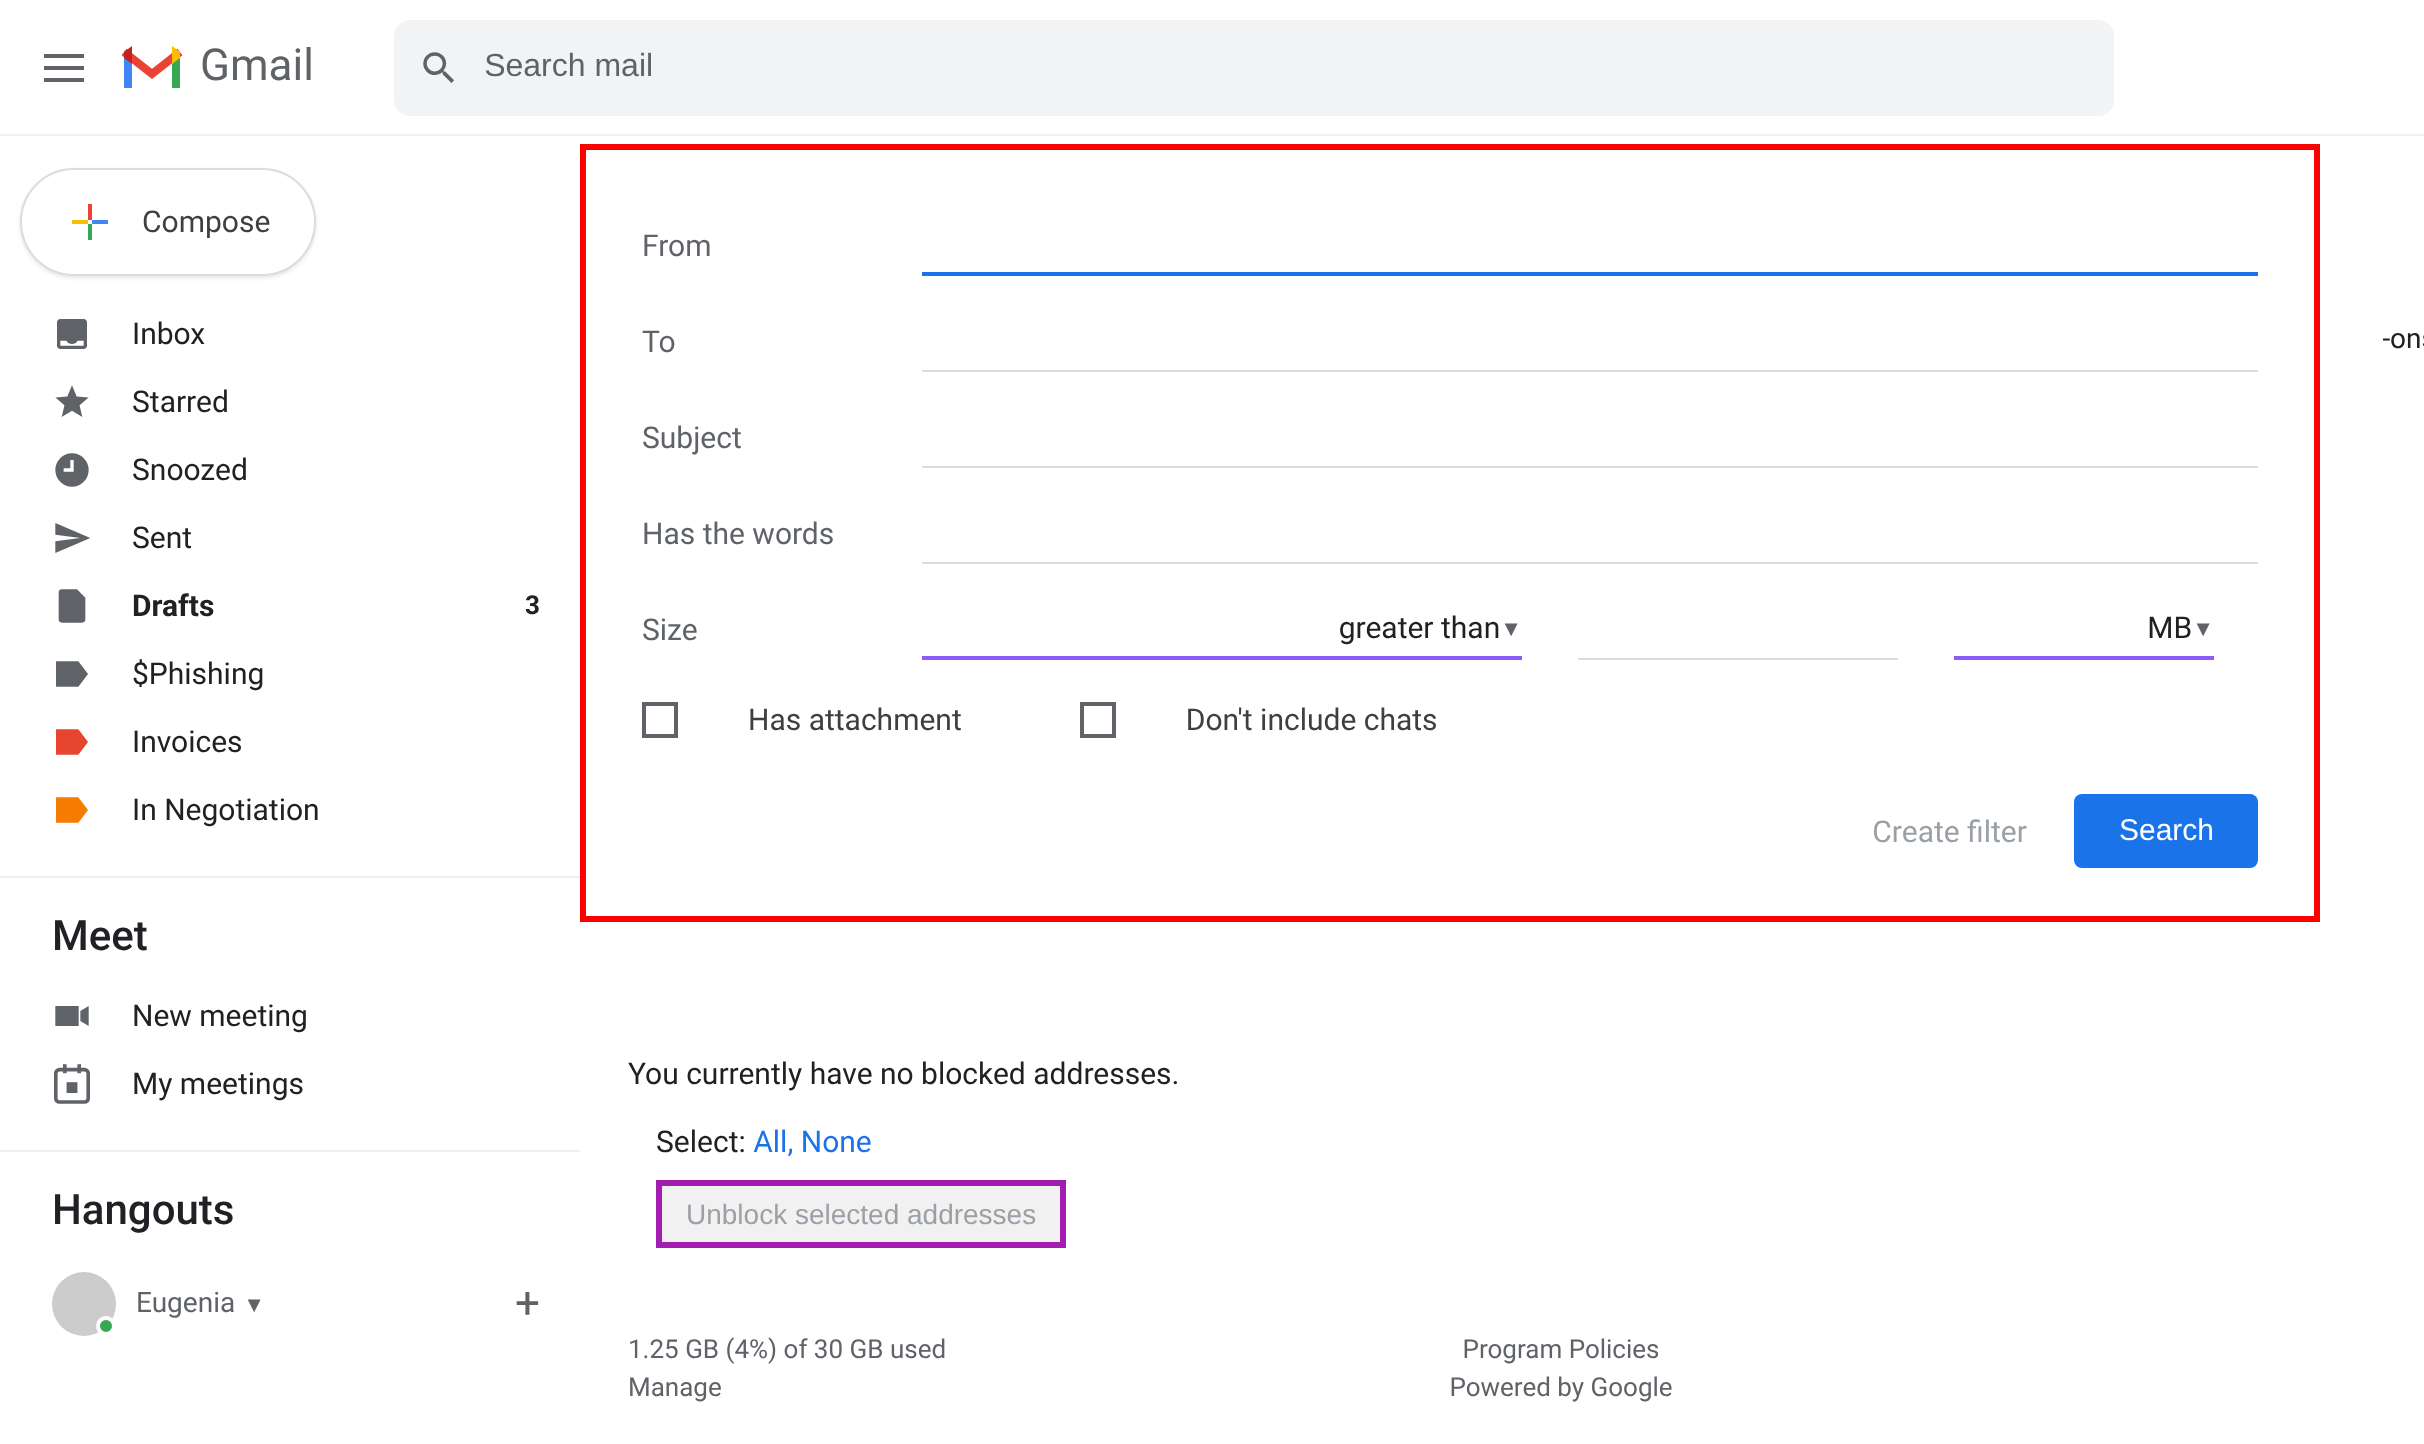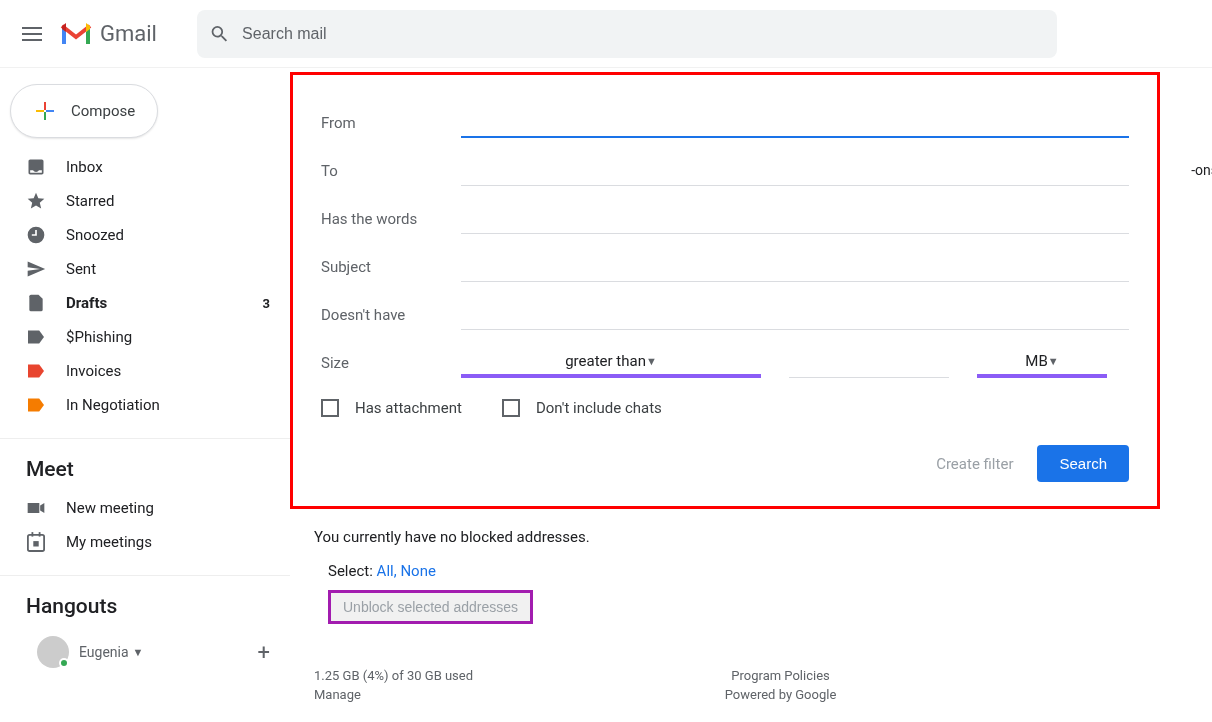--- a/index.html
+++ b/index.html
@@ -16,37 +16,37 @@
 .compose { display:inline-flex; align-items:center; background:#fff; border:1px solid #dadce0; border-radius: 28px; padding: 14px 22px; margin: 8px 0 12px 10px; box-shadow: 0 1px 2px rgba(0,0,0,0.1); cursor:pointer; }
 .compose span.lbl { font-size: 15px; margin-left: 14px; color:#3c4043; }
 .nav-item { display:flex; align-items:center; height: 34px; padding-left: 26px; cursor:pointer; border-top-right-radius: 18px; border-bottom-right-radius: 18px; color:#202124; }
 .nav-item .icon { width: 20px; height:20px; display:flex; align-items:center; justify-content:center; margin-right: 20px; }
 .nav-item .label { font-size: 15px; flex:1; }
 .nav-item .count { margin-right: 20px; font-size: 13px; color:#5f6368; }
 .nav-item.bold .label { font-weight: 700; }
 .nav-item.bold .count { font-weight: 700; color:#202124; }
 .section-divider { border-top: 1px solid #eee; margin: 16px 0 10px 0; }
 .section-title { font-size: 21px; font-weight: 500; padding: 8px 0 10px 26px; }
-.hangouts { display:flex; align-items:center; padding: 8px 20px 8px 37px; justify-content:space-between;text-align:right; }
+.hangouts { display:flex; align-items:center; padding: 8px 20px 8px 26px; justify-content:space-between;text-align:right; }
 .hangouts-left { display:flex; align-items:center; }
 .avatar { width: 32px; height: 32px; border-radius: 50%; background:#ccc; position:relative; }
 .presence-dot { position:absolute; bottom:0; right:0; width:10px; height:10px; background:#34a853; border:2px solid #fff; border-radius:50%; }
 .hangouts-name { margin-left: 10px; color:#5f6368; }
 .plus-icon { font-size: 22px; color:#5f6368; cursor:pointer; }
 .main { flex:1; position:relative; }
 .filter-panel { position:absolute; top: 4px; left: 0; width: 870px; border: 3px solid #ff0000; background:#fff; padding: 24px 28px 24px 28px; }
 .filter-row { display:flex; align-items:center; height: 48px; }
 .filter-label { width: 140px; color:#5f6368; font-size: 15px; }
 .filter-input { flex:1; border:none; border-bottom: 1px solid #dadce0; height: 30px; outline:none; font-size: 15px; }
 .filter-input.focused { border-bottom: 2px solid #1a73e8; }
 .size-row { display:flex; align-items:center; height: 48px; }
 .size-row .filter-label { width: 140px; }
-.dropdown { display:flex; align-items:center; justify-content:center; border-bottom: 4px solid #8b5cf6; height: 30px; font-size: 15px; color:#202124; cursor:pointer; }
+.dropdown { display:flex; align-items:center; justify-content:flex-end; border-bottom: 2px solid #8b5cf6; height: 30px; font-size: 15px; color:#202124; cursor:pointer; }
 .dropdown .arrow { color:#5f6368; font-size: 11px; }
-.checkbox-row { display:flex; align-items:center; margin-top: 12px; }
+.checkbox-row { display:flex; align-items:center; margin-top: 12px; gap: 19px; }
 .checkbox { width: 18px; height: 18px; border: 2px solid #5f6368; margin-right: 16px; cursor:pointer; }
 .checkbox-label { font-size: 15px; color:#3c4043; margin-right: 40px; }
 .filter-actions { display:flex; justify-content:flex-end; align-items:center; margin-top: 28px; gap: 24px; }
 .create-filter { color:#9aa0a6; font-size: 15px; }
 .search-btn { background:#1a73e8; color:#fff; border:none; border-radius: 4px; padding: 10px 22px; font-size: 15px; cursor:pointer; }
 .below-panel { padding: 20px 24px; margin-top: 440px; }
 .below-panel p { font-size: 15px; color:#202124; margin-bottom: 16px; }
 .select-line { margin-left: 14px; font-size: 15px; margin-bottom: 10px; }
 .select-line a { color:#1a73e8; text-decoration:none; cursor:pointer; }
 .unblock-btn { margin-left: 14px; border:3px solid #a21caf; background:#f1f1f1; color:#9aa0a6; padding: 6px 12px; font-size: 14px; }
@@ -205,29 +205,25 @@
     <div class="filter-panel">
       <div class="filter-row">
         <div class="filter-label">From</div>
         <input class="filter-input focused" style="">
       </div>
       <div class="filter-row">
         <div class="filter-label">To</div>
         <input class="filter-input" style="">
       </div>
       <div class="filter-row">
-        <div class="filter-label">Has the words</div>
-        <input class="filter-input" style="">
-      </div>
-      <div class="filter-row">
         <div class="filter-label">Subject</div>
         <input class="filter-input" style="">
       </div>
       <div class="filter-row">
-        <div class="filter-label">Doesn't have</div>
+        <div class="filter-label">Has the words</div>
         <input class="filter-input" style="">
       </div>
       <div class="size-row">
         <div class="filter-label">Size</div>
         <div class="dropdown" style="width:300px;">
           <span>greater than</span>
           <span class="arrow">▼</span>
         </div>
         <input class="filter-input" style="margin-left: 28px; width: 160px; flex: 0 0 160px;">
         <div class="dropdown" style="width:130px; margin-left:28px;">

